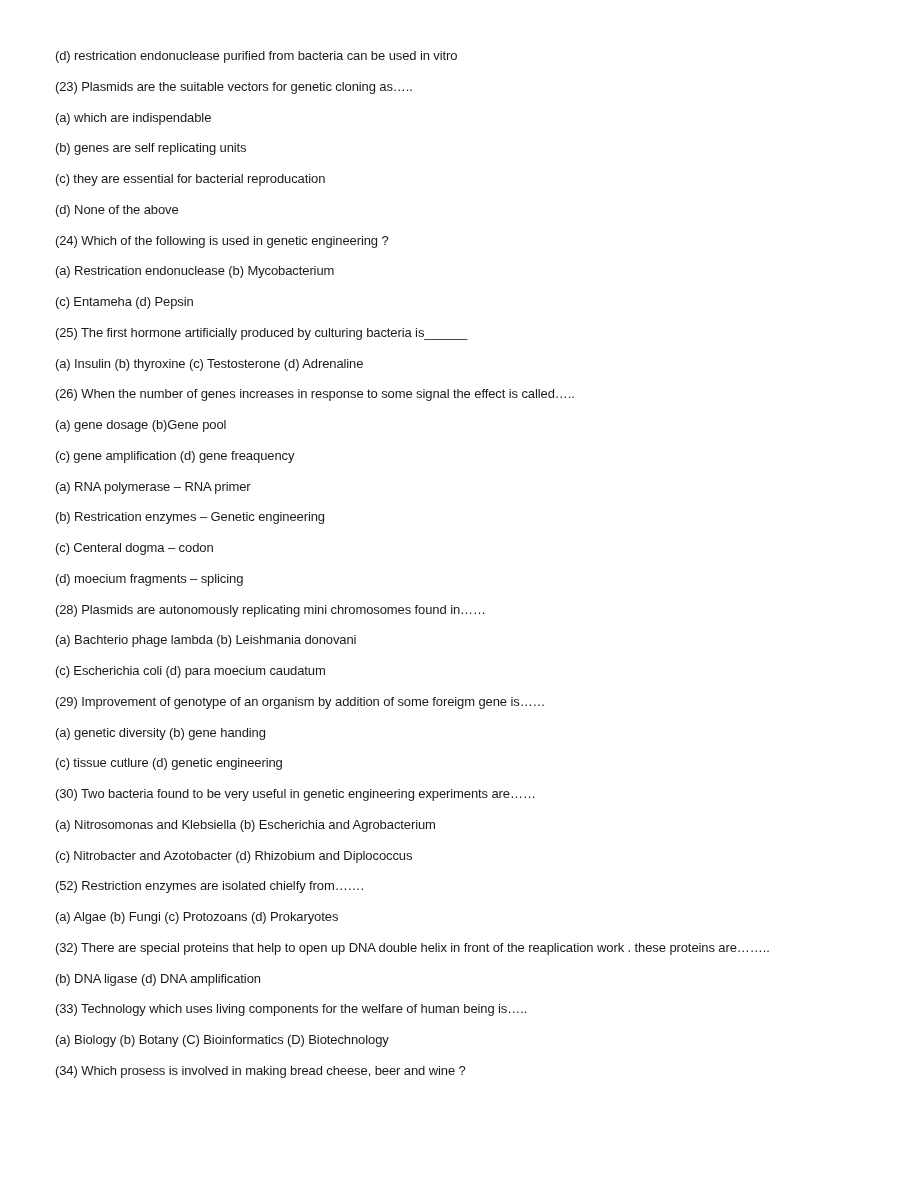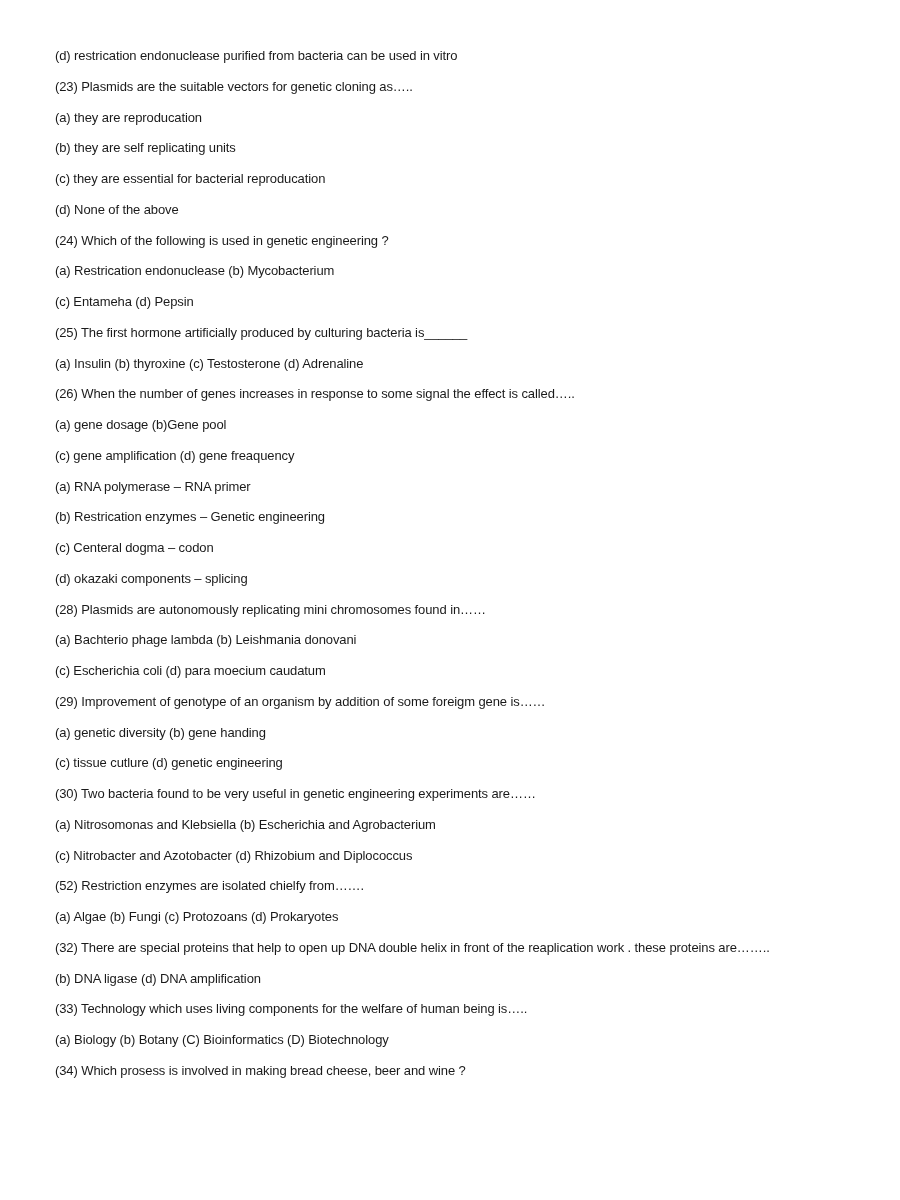--- a/index.html
+++ b/index.html
@@ -30,36 +30,36 @@
     }
     .line.question { }
     .line.option { }
   </style>
 </head>
 <body>
 
 <div class="page">
   <div class="line option">(d) restrication endonuclease purified from bacteria can be used in vitro</div>
   <div class="line question">(23) Plasmids are the suitable vectors for genetic cloning as…..</div>
-  <div class="line option">(a) they are reproducation</div>
-  <div class="line option">(b) they are self replicating units</div>
+  <div class="line option">(a) which are indispendable</div>
+  <div class="line option">(b) genes are self replicating units</div>
   <div class="line option">(c) they are essential for bacterial reproducation</div>
   <div class="line option">(d) None of the above</div>
   <div class="line question">(24) Which of the following is used in genetic engineering ?</div>
   <div class="line option">(a) Restrication endonuclease (b) Mycobacterium</div>
   <div class="line option">(c) Entameha (d) Pepsin</div>
   <div class="line question">(25) The first hormone artificially produced by culturing bacteria is______</div>
   <div class="line option">(a) Insulin (b) thyroxine (c) Testosterone (d) Adrenaline</div>
   <div class="line question">(26) When the number of genes increases in response to some signal the effect is called…..</div>
   <div class="line option">(a) gene dosage (b)Gene pool</div>
   <div class="line option">(c) gene amplification (d) gene freaquency</div>
   <div class="line option">(a) RNA polymerase – RNA primer</div>
   <div class="line option">(b) Restrication enzymes – Genetic engineering</div>
   <div class="line option">(c) Centeral dogma – codon</div>
-  <div class="line option">(d) okazaki components – splicing</div>
+  <div class="line option">(d) moecium fragments – splicing</div>
   <div class="line question">(28) Plasmids are autonomously replicating mini chromosomes found in……</div>
   <div class="line option">(a) Bachterio phage lambda (b) Leishmania donovani</div>
   <div class="line option">(c) Escherichia coli (d) para moecium caudatum</div>
   <div class="line question">(29) Improvement of genotype of an organism by addition of some foreigm gene is……</div>
   <div class="line option">(a) genetic diversity (b) gene handing</div>
   <div class="line option">(c) tissue cutlure (d) genetic engineering</div>
   <div class="line question">(30) Two bacteria found to be very useful in genetic engineering experiments are……</div>
   <div class="line option">(a) Nitrosomonas and Klebsiella (b) Escherichia and Agrobacterium</div>
   <div class="line option">(c) Nitrobacter and Azotobacter (d) Rhizobium and Diplococcus</div>
   <div class="line question">(52) Restriction enzymes are isolated chielfy from…….</div>

